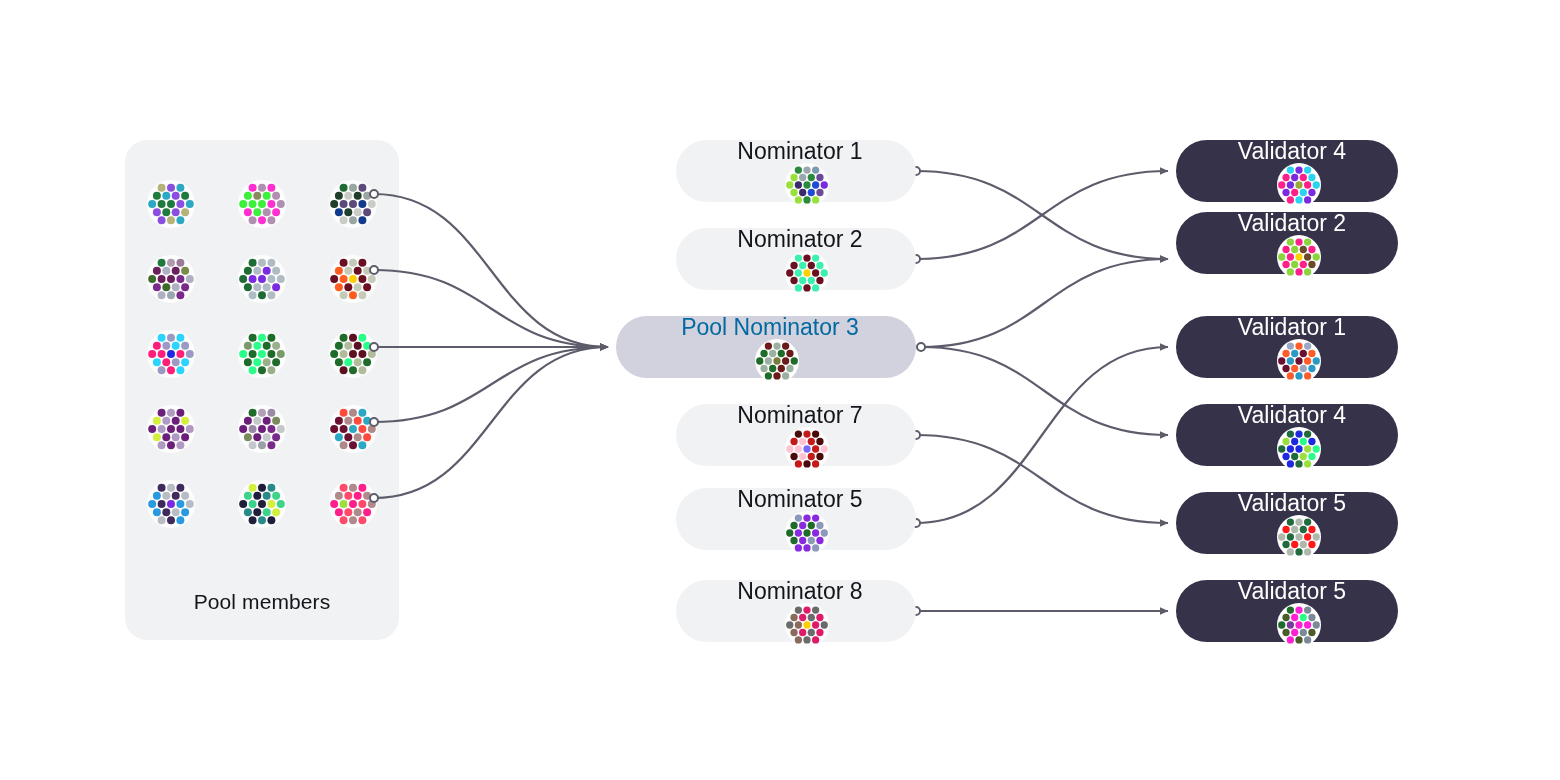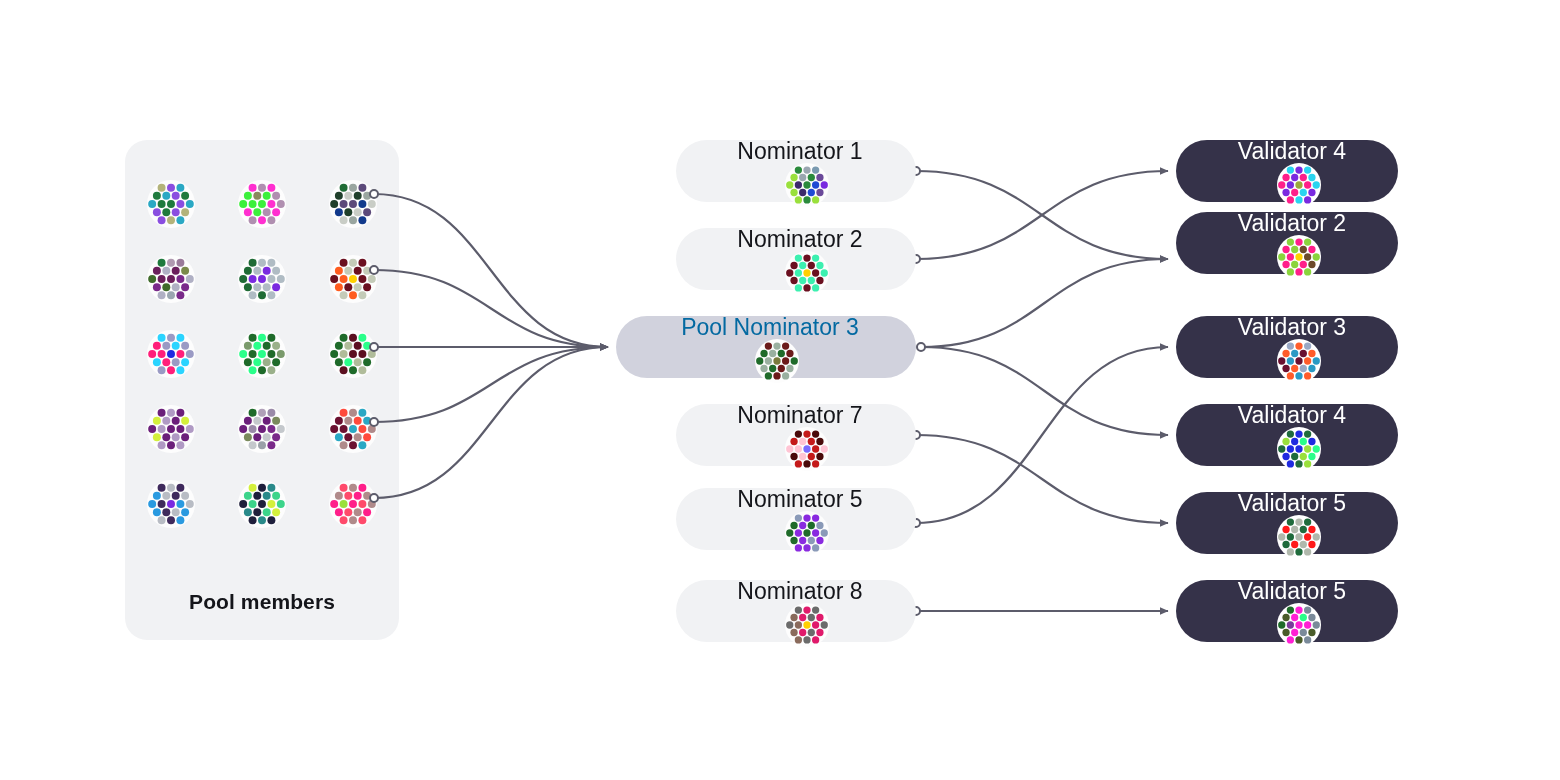--- a/index.html
+++ b/index.html
@@ -21,21 +21,20 @@
 
   
   #pool-card {
     position: absolute;
     left: 125px;
     top: 140px;
     width: 274px;
     height: 500px;
     background: #f1f2f4;
     border-radius: 22px;
-    font-weight: bold;
   }
   #pool-grid {
     position: absolute;
     left: 0;
     top: 26px;
     width: 274px;
     display: grid;
     grid-template-columns: repeat(3, 1fr);
     grid-auto-rows: 75px;
     justify-items: center;
@@ -722,21 +721,21 @@
             <circle cx="17.69" cy="29.48" r="3.65" fill="#8ad43c"></circle>
             <circle cx="26.31" cy="29.48" r="3.65" fill="#ff1f8a"></circle>
             <circle cx="34.94" cy="29.48" r="3.65" fill="#6b4a2a"></circle>
             <circle cx="13.38" cy="36.96" r="3.65" fill="#8ad43c"></circle>
             <circle cx="22.00" cy="36.96" r="3.65" fill="#ff1f8a"></circle>
             <circle cx="30.62" cy="36.96" r="3.65" fill="#8ad43c"></circle>
           </svg>
           </span>
   </div>
   <div class="pill validator" style="top:316px">
-    <span class="pill-label">Validator 3</span>
+    <span class="pill-label">Validator 1</span>
     <span class="idt" style="width:44px;height:44px">
             <svg width="44" height="44" viewBox="0 0 44 44">
             <circle cx="13.38" cy="7.04" r="3.65" fill="#9aa8c4"></circle>
             <circle cx="22.00" cy="7.04" r="3.65" fill="#ff5c2a"></circle>
             <circle cx="30.62" cy="7.04" r="3.65" fill="#9aa8c4"></circle>
             <circle cx="9.06" cy="14.52" r="3.65" fill="#ff5c2a"></circle>
             <circle cx="17.69" cy="14.52" r="3.65" fill="#2a9ac4"></circle>
             <circle cx="26.31" cy="14.52" r="3.65" fill="#6b1030"></circle>
             <circle cx="34.94" cy="14.52" r="3.65" fill="#ff5c2a"></circle>
             <circle cx="4.75" cy="22.00" r="3.65" fill="#6b1030"></circle>

